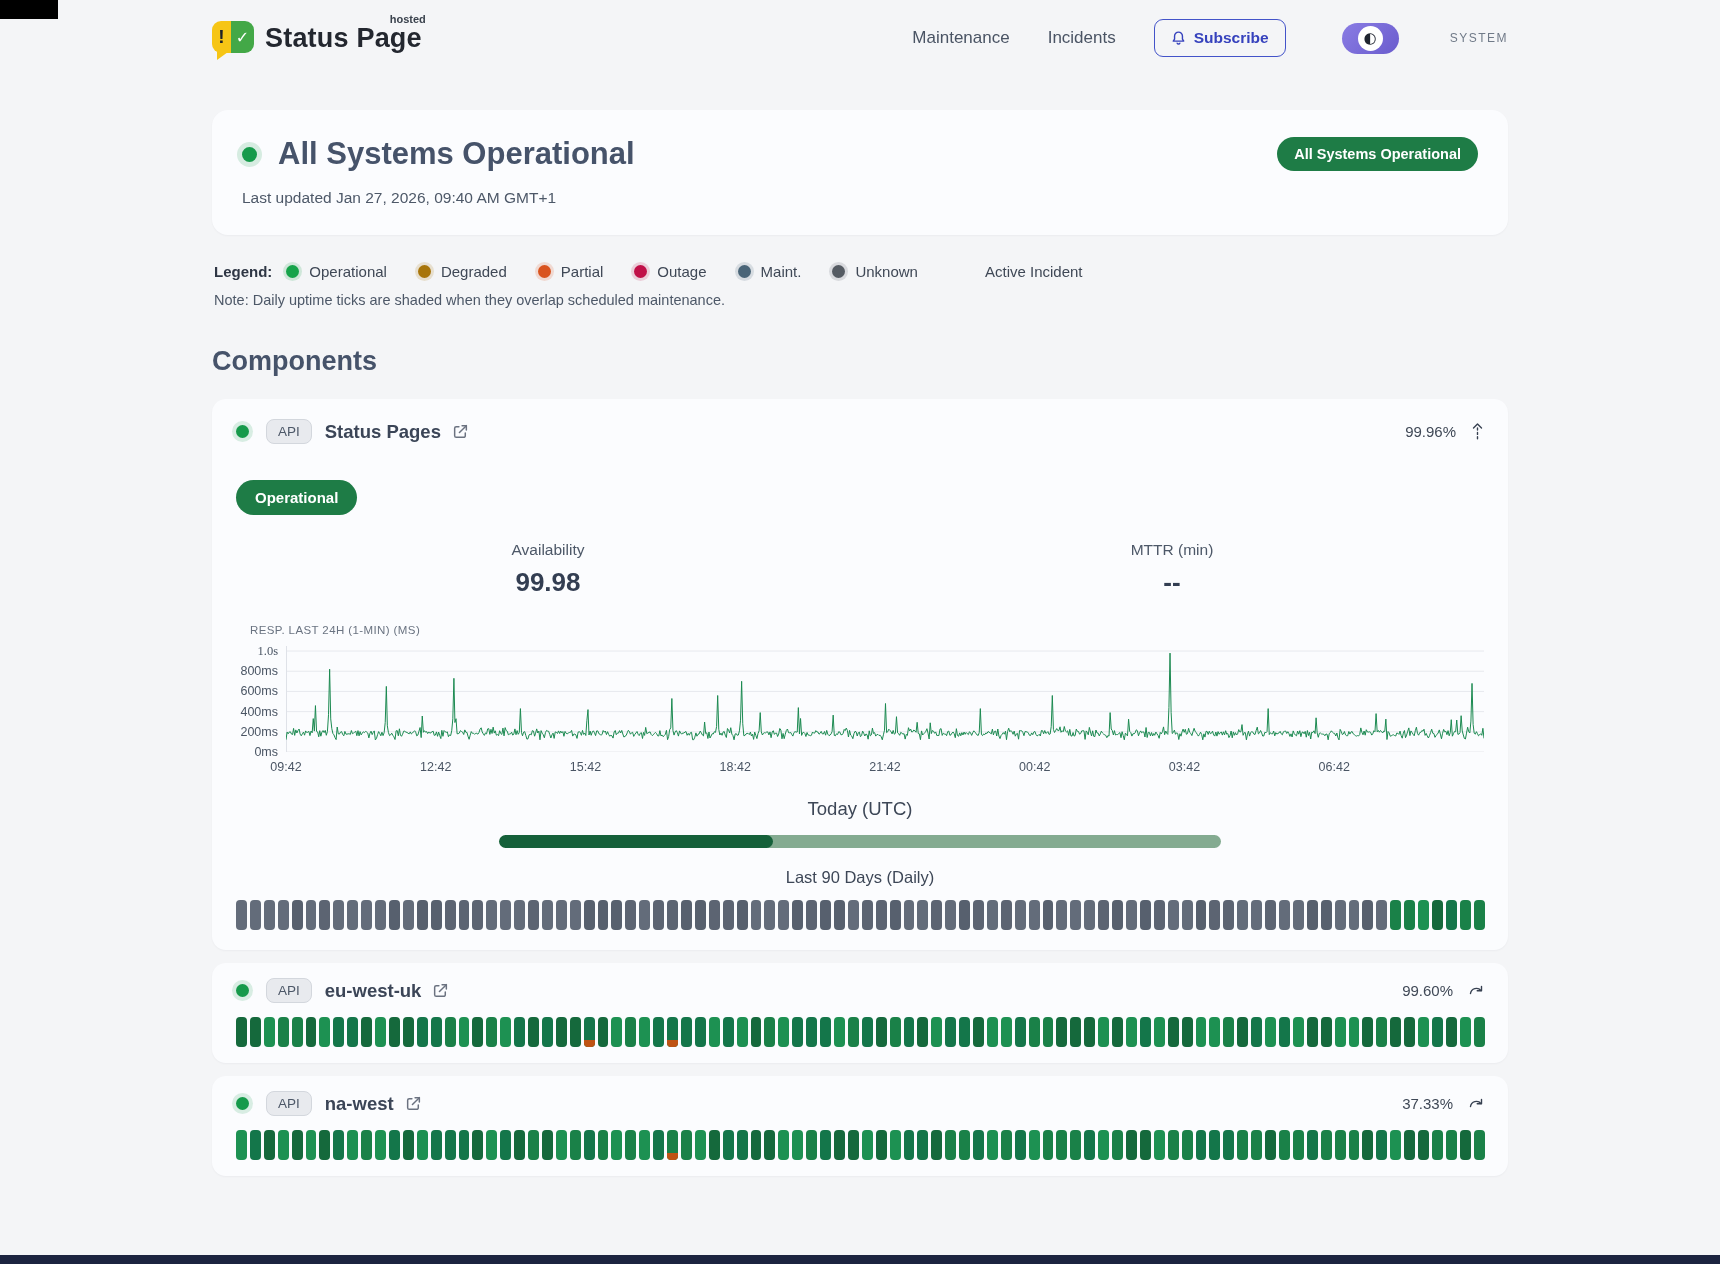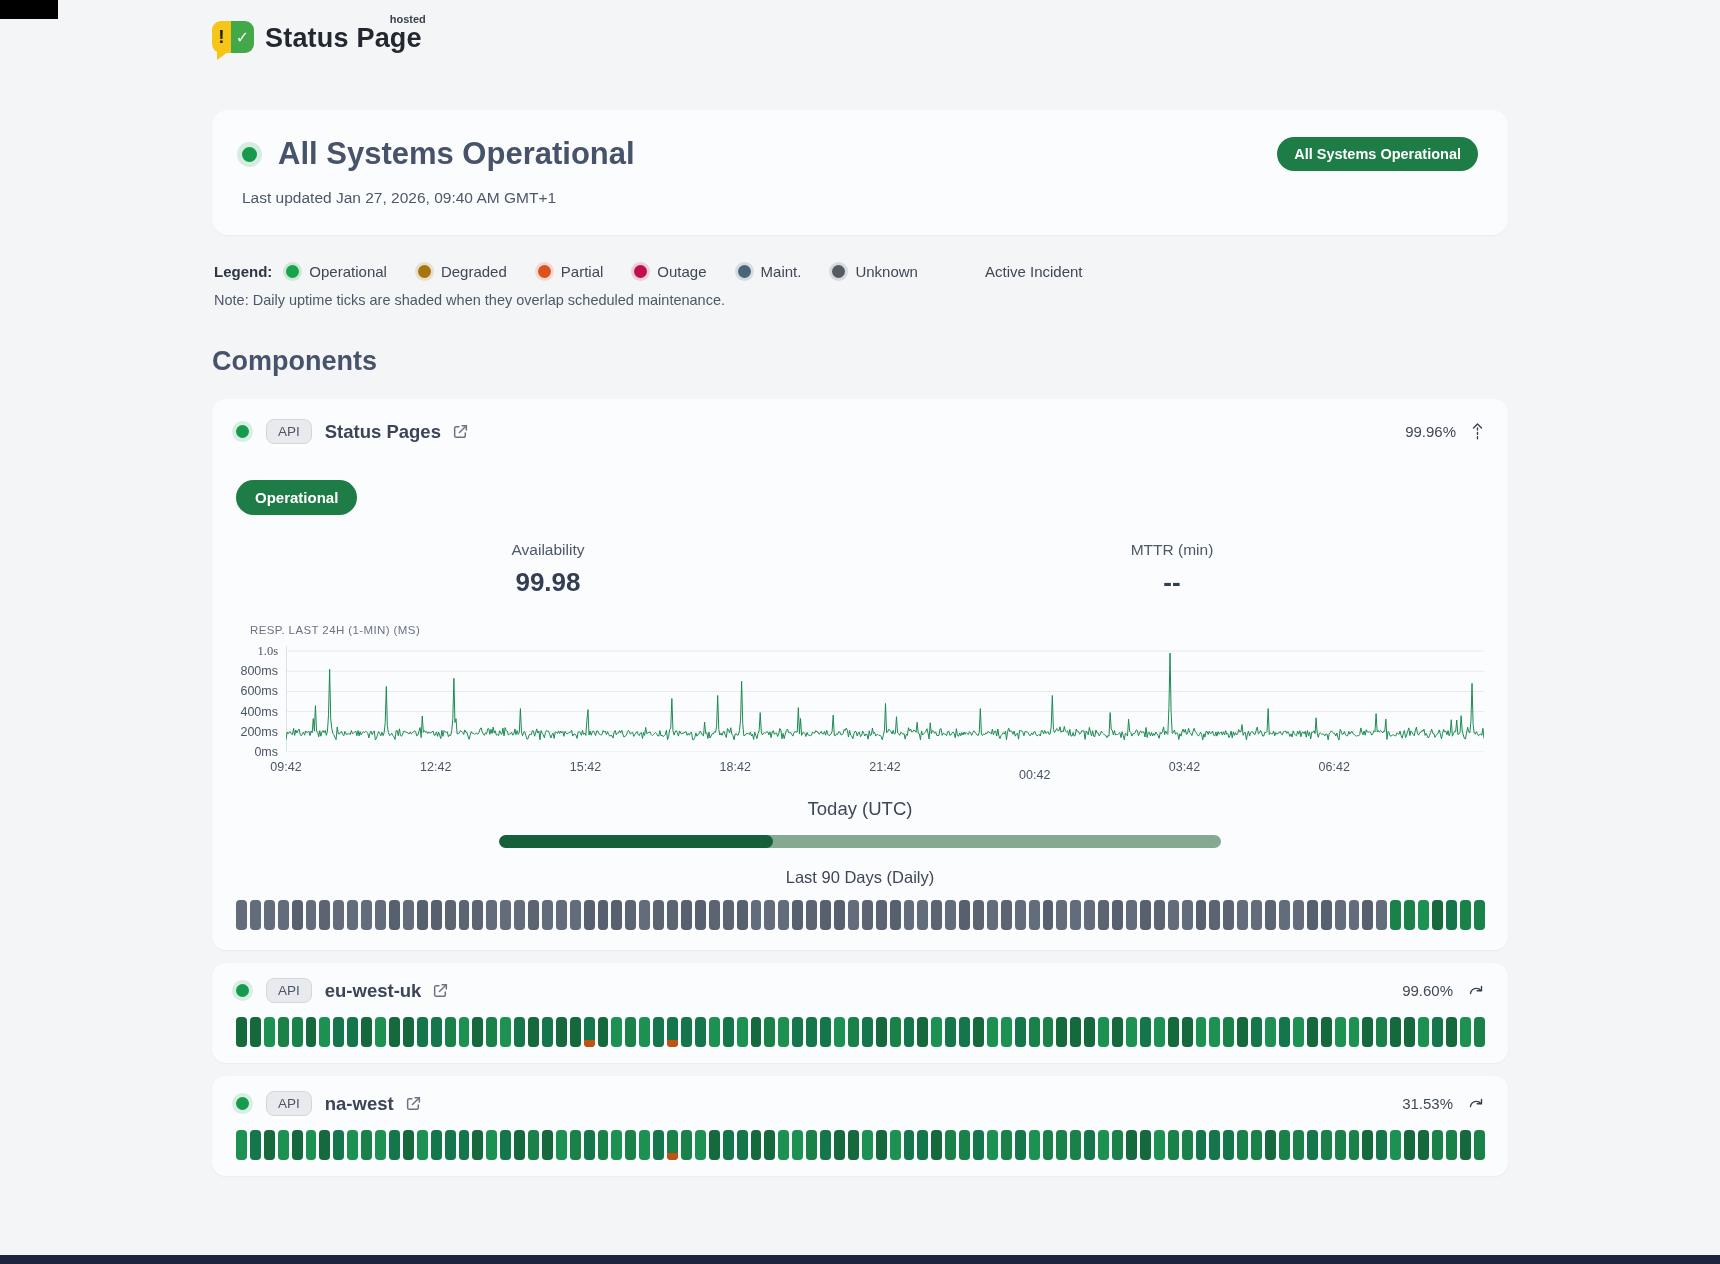--- a/index.html
+++ b/index.html
@@ -110,20 +110,35 @@
         <div class="bubble">
           <div class="y">!</div>
           <div class="g">✓</div>
         </div>
       </div>
       <div class="logo-text-wrap">
         <span class="logo-text">Status Page</span>
         <span class="hosted">hosted</span>
       </div>
     </div>
+    <nav>
+      <button class="nav-link">Maintenance</button>
+      <button class="nav-link">Incidents</button>
+      <button class="subscribe-btn">
+        <svg width="15" height="16" viewBox="0 0 16 17" fill="none" stroke="#3642bd" stroke-width="1.5" stroke-linecap="round" stroke-linejoin="round">
+          <path d="M8 2.2a4.2 4.2 0 0 0-4.2 4.2v3.2L2.4 11.8h11.2l-1.4-2.2V6.4A4.2 4.2 0 0 0 8 2.2z"></path>
+          <path d="M6.6 14a1.5 1.5 0 0 0 2.8 0"></path>
+        </svg>
+        <span>Subscribe</span>
+      </button>
+      <button class="theme-toggle">
+        <span class="knob">◐</span>
+      </button>
+      <span class="system-label">SYSTEM</span>
+    </nav>
   </header>
 
   <section class="hero-card">
     <div class="hero-top">
       <span class="status-dot-lg"></span>
       <h1 class="hero-title">All Systems Operational</h1>
       <span class="hero-badge" style="background: rgb(30, 124, 70);">All Systems Operational</span>
     </div>
     <div class="hero-updated">Last updated Jan 27, 2026, 09:40 AM GMT+1</div>
   </section>
@@ -220,21 +235,21 @@
               <polyline points="0.0,93.7 1.1,86.1 2.2,87.8 3.3,86.0 4.4,85.8 5.5,88.1 6.6,88.5 7.6,82.4 8.7,89.4 9.8,83.9 10.9,87.0 12.0,84.6 13.1,83.0 14.2,88.2 15.3,89.8 16.4,87.8 17.5,86.1 18.6,89.2 19.7,84.9 20.7,86.5 21.8,86.2 22.9,85.4 24.0,89.6 25.1,85.0 26.2,86.8 27.3,72.6 28.4,85.1 29.5,59.6 30.6,85.4 31.7,85.9 32.8,90.8 33.8,84.7 34.9,90.2 36.0,86.0 37.1,84.5 38.2,86.6 39.3,84.4 40.4,89.3 41.5,85.5 42.6,68.7 43.7,23.2 44.8,72.9 45.9,82.7 47.0,87.5 48.0,88.8 49.1,91.6 50.2,93.6 51.3,81.0 52.4,87.9 53.5,88.1 54.6,86.1 55.7,85.6 56.8,88.5 57.9,89.8 59.0,85.4 60.1,88.2 61.1,88.1 62.2,87.9 63.3,87.7 64.4,88.5 65.5,84.5 66.6,87.7 67.7,87.0 68.8,86.2 69.9,85.2 71.0,89.7 72.1,84.6 73.2,89.9 74.2,85.6 75.3,88.9 76.4,87.1 77.5,85.8 78.6,86.6 79.7,85.4 80.8,86.0 81.9,87.0 83.0,91.9 84.1,87.2 85.2,85.2 86.3,88.6 87.4,86.3 88.4,84.9 89.5,93.9 90.6,92.5 91.7,88.7 92.8,85.6 93.9,87.6 95.0,89.8 96.1,86.2 97.2,89.6 98.3,86.7 99.4,76.5 100.5,40.4 101.5,79.8 102.6,86.5 103.7,89.6 104.8,88.8 105.9,87.2 107.0,89.3 108.1,90.8 109.2,93.5 110.3,84.8 111.4,84.6 112.5,89.8 113.6,82.8 114.6,89.0 115.7,90.3 116.8,88.2 117.9,85.2 119.0,85.2 120.1,86.2 121.2,86.4 122.3,87.3 123.4,87.8 124.5,85.9 125.6,88.0 126.7,87.0 127.8,85.7 128.8,84.7 129.9,86.2 131.0,89.9 132.1,89.0 133.2,85.2 134.3,81.5 135.4,91.6 136.5,70.0 137.6,86.3 138.7,84.7 139.8,86.2 140.9,85.6 141.9,87.6 143.0,85.9 144.1,87.2 145.2,86.6 146.3,85.8 147.4,85.2 148.5,89.4 149.6,89.1 150.7,85.9 151.8,90.3 152.9,86.1 154.0,89.6 155.1,92.6 156.1,84.3 157.2,90.3 158.3,84.5 159.4,85.7 160.5,86.4 161.6,85.9 162.7,90.7 163.8,88.9 164.9,89.6 166.0,84.8 167.1,72.8 168.2,32.3 169.2,76.5 170.3,72.7 171.4,87.8 172.5,87.7 173.6,87.1 174.7,84.6 175.8,85.5 176.9,86.2 178.0,88.5 179.1,83.9 180.2,86.3 181.3,86.4 182.3,90.2 183.4,93.3 184.5,89.2 185.6,85.6 186.7,87.3 187.8,87.2 188.9,88.3 190.0,87.4 191.1,87.3 192.2,88.2 193.3,86.5 194.4,83.1 195.5,81.8 196.5,85.9 197.6,87.8 198.7,89.4 199.8,86.9 200.9,87.9 202.0,82.9 203.1,82.6 204.2,88.4 205.3,83.3 206.4,87.5 207.5,81.1 208.6,87.1 209.6,84.8 210.7,89.2 211.8,88.5 212.9,89.7 214.0,84.7 215.1,87.5 216.2,88.4 217.3,82.1 218.4,89.9 219.5,81.6 220.6,84.6 221.7,85.3 222.7,88.8 223.8,88.1 224.9,87.9 226.0,86.2 227.1,89.2 228.2,88.1 229.3,82.9 230.4,88.7 231.5,84.6 232.6,88.3 233.7,86.5 234.8,62.6 235.9,86.5 236.9,89.8 238.0,86.1 239.1,85.6 240.2,89.4 241.3,93.1 242.4,92.8 243.5,88.9 244.6,88.2 245.7,88.8 246.8,84.6 247.9,85.1 249.0,90.2 250.0,87.2 251.1,82.9 252.2,87.0 253.3,85.1 254.4,93.8 255.5,84.6 256.6,87.2 257.7,88.7 258.8,91.8 259.9,86.5 261.0,84.4 262.1,85.1 263.1,85.3 264.2,88.6 265.3,92.0 266.4,88.9 267.5,87.1 268.6,92.4 269.7,85.9 270.8,86.3 271.9,87.5 273.0,84.9 274.1,87.5 275.2,85.1 276.3,86.9 277.3,85.6 278.4,90.3 279.5,85.4 280.6,87.3 281.7,87.8 282.8,87.0 283.9,86.5 285.0,86.3 286.1,84.4 287.2,90.1 288.3,88.1 289.4,88.0 290.4,89.1 291.5,92.4 292.6,86.1 293.7,85.7 294.8,86.4 295.9,89.3 297.0,84.4 298.1,88.4 299.2,87.0 300.3,89.5 301.4,74.3 302.5,63.6 303.5,89.0 304.6,85.0 305.7,89.3 306.8,86.0 307.9,84.8 309.0,86.8 310.1,89.6 311.2,84.9 312.3,84.9 313.4,87.7 314.5,88.2 315.6,89.3 316.7,88.1 317.7,84.5 318.8,86.2 319.9,85.0 321.0,88.6 322.1,85.7 323.2,88.4 324.3,90.2 325.4,89.3 326.5,89.8 327.6,92.1 328.7,85.9 329.8,84.5 330.8,88.7 331.9,87.1 333.0,87.1 334.1,84.6 335.2,87.0 336.3,84.4 337.4,88.0 338.5,91.1 339.6,90.2 340.7,89.5 341.8,86.8 342.9,84.3 343.9,85.4 345.0,88.2 346.1,86.8 347.2,86.3 348.3,90.4 349.4,88.4 350.5,87.0 351.6,85.5 352.7,88.3 353.8,89.6 354.9,87.2 356.0,86.7 357.1,92.5 358.1,86.4 359.2,89.4 360.3,81.4 361.4,87.7 362.5,87.0 363.6,86.4 364.7,85.9 365.8,88.5 366.9,89.6 368.0,88.7 369.1,87.3 370.2,86.5 371.2,87.6 372.3,89.8 373.4,90.0 374.5,84.6 375.6,89.9 376.7,89.1 377.8,90.7 378.9,89.6 380.0,88.3 381.1,84.3 382.2,93.7 383.3,90.4 384.3,83.7 385.4,81.9 386.5,52.5 387.6,84.6 388.7,89.1 389.8,85.9 390.9,84.6 392.0,86.6 393.1,90.1 394.2,84.9 395.3,87.0 396.4,88.2 397.5,86.8 398.5,87.2 399.6,86.0 400.7,85.6 401.8,89.3 402.9,87.4 404.0,89.2 405.1,86.7 406.2,86.3 407.3,93.7 408.4,93.7 409.5,91.2 410.6,86.9 411.6,90.2 412.7,88.3 413.8,87.9 414.9,85.1 416.0,86.8 417.1,89.0 418.2,89.9 419.3,76.0 420.4,87.6 421.5,86.8 422.6,92.5 423.7,86.0 424.7,92.0 425.8,90.0 426.9,87.7 428.0,88.0 429.1,85.7 430.2,86.4 431.3,80.6 432.4,49.5 433.5,83.4 434.6,89.0 435.7,87.1 436.8,89.3 437.9,86.0 438.9,85.4 440.0,89.2 441.1,91.5 442.2,82.5 443.3,84.1 444.4,87.0 445.5,81.7 446.6,88.1 447.7,89.6 448.8,93.8 449.9,88.0 451.0,87.6 452.0,89.3 453.1,89.0 454.2,84.8 455.3,74.2 456.4,35.3 457.5,77.7 458.6,89.7 459.7,89.5 460.8,87.9 461.9,87.4 463.0,87.5 464.1,88.6 465.2,86.1 466.2,90.0 467.3,88.2 468.4,93.4 469.5,86.1 470.6,89.4 471.7,92.6 472.8,87.6 473.9,84.8 475.0,66.6 476.1,85.9 477.2,89.0 478.3,87.2 479.3,86.7 480.4,86.9 481.5,86.0 482.6,85.9 483.7,88.9 484.8,85.9 485.9,91.7 487.0,86.0 488.1,84.7 489.2,88.4 490.3,87.1 491.4,87.1 492.4,90.5 493.5,88.1 494.6,82.5 495.7,84.0 496.8,92.8 497.9,87.4 499.0,92.7 500.1,88.2 501.2,84.4 502.3,83.0 503.4,86.7 504.5,86.8 505.6,86.5 506.6,88.5 507.7,90.1 508.8,86.6 509.9,85.6 511.0,86.1 512.1,86.0 513.2,61.6 514.3,87.9 515.4,72.5 516.5,89.4 517.6,86.6 518.7,86.3 519.7,87.4 520.8,90.5 521.9,86.5 523.0,89.0 524.1,89.2 525.2,89.7 526.3,89.3 527.4,86.0 528.5,87.1 529.6,87.1 530.7,84.6 531.8,85.9 532.8,86.0 533.9,88.2 535.0,87.3 536.1,85.4 537.2,87.9 538.3,88.0 539.4,85.5 540.5,89.2 541.6,84.4 542.7,88.2 543.8,89.5 544.9,89.2 546.0,87.9 547.0,85.6 548.1,69.1 549.2,89.4 550.3,89.8 551.4,87.8 552.5,88.5 553.6,85.7 554.7,86.0 555.8,88.7 556.9,88.7 558.0,87.7 559.1,83.4 560.1,84.6 561.2,82.1 562.3,84.4 563.4,91.0 564.5,84.4 565.6,89.1 566.7,90.1 567.8,92.7 568.9,87.7 570.0,85.3 571.1,85.9 572.2,90.0 573.2,86.9 574.3,86.1 575.4,90.7 576.5,89.6 577.6,85.1 578.7,87.3 579.8,90.0 580.9,88.0 582.0,88.6 583.1,93.2 584.2,84.8 585.3,89.9 586.4,88.8 587.4,82.1 588.5,87.5 589.6,86.6 590.7,90.1 591.8,88.6 592.9,88.4 594.0,89.5 595.1,89.2 596.2,90.8 597.3,93.8 598.4,88.8 599.5,84.2 600.5,57.5 601.6,86.6 602.7,85.8 603.8,83.2 604.9,84.5 606.0,85.5 607.1,87.9 608.2,84.4 609.3,88.2 610.4,87.4 611.5,70.7 612.6,86.8 613.6,87.6 614.7,89.3 615.8,86.3 616.9,87.2 618.0,88.1 619.1,87.7 620.2,93.1 621.3,88.4 622.4,89.4 623.5,81.7 624.6,84.9 625.7,83.1 626.8,86.0 627.8,85.7 628.9,84.0 630.0,84.9 631.1,86.3 632.2,76.3 633.3,87.5 634.4,87.8 635.5,93.7 636.6,84.9 637.7,89.0 638.8,87.8 639.9,86.7 640.9,85.3 642.0,82.7 643.1,87.1 644.2,93.0 645.3,76.8 646.4,87.6 647.5,84.5 648.6,85.2 649.7,87.3 650.8,85.9 651.9,89.5 653.0,89.4 654.0,89.5 655.1,83.1 656.2,82.7 657.3,89.4 658.4,87.2 659.5,88.0 660.6,88.0 661.7,89.7 662.8,85.6 663.9,85.1 665.0,89.3 666.1,88.8 667.2,86.9 668.2,86.0 669.3,87.7 670.4,91.7 671.5,82.7 672.6,89.5 673.7,90.3 674.8,86.9 675.9,89.8 677.0,86.6 678.1,89.0 679.2,86.0 680.3,88.3 681.3,86.5 682.4,87.6 683.5,88.6 684.6,85.7 685.7,86.9 686.8,89.4 687.9,86.7 689.0,84.8 690.1,86.4 691.2,87.3 692.3,89.1 693.4,89.4 694.4,86.5 695.5,62.6 696.6,88.6 697.7,89.6 698.8,87.9 699.9,88.7 701.0,86.9 702.1,87.5 703.2,85.6 704.3,86.0 705.4,87.1 706.5,87.9 707.6,83.1 708.6,88.9 709.7,85.4 710.8,85.0 711.9,90.0 713.0,83.0 714.1,90.0 715.2,92.6 716.3,89.4 717.4,88.2 718.5,86.6 719.6,88.2 720.7,85.2 721.7,93.7 722.8,85.4 723.9,82.2 725.0,85.8 726.1,84.5 727.2,85.8 728.3,88.3 729.4,85.1 730.5,90.2 731.6,87.9 732.7,87.4 733.8,93.2 734.8,84.5 735.9,84.7 737.0,84.8 738.1,86.5 739.2,89.7 740.3,85.5 741.4,85.8 742.5,85.8 743.6,87.1 744.7,89.3 745.8,89.5 746.9,86.9 748.0,88.7 749.0,86.1 750.1,85.4 751.2,88.4 752.3,89.9 753.4,89.4 754.5,88.3 755.6,90.0 756.7,84.5 757.8,84.7 758.9,87.8 760.0,84.5 761.1,87.4 762.1,86.8 763.2,85.6 764.3,88.4 765.4,88.0 766.5,80.6 767.6,49.5 768.7,83.4 769.8,86.5 770.9,84.6 772.0,82.6 773.1,84.5 774.2,84.6 775.3,80.8 776.3,86.3 777.4,84.7 778.5,85.8 779.6,80.5 780.7,85.0 781.8,85.9 782.9,84.8 784.0,89.4 785.1,83.4 786.2,89.8 787.3,90.1 788.4,86.5 789.4,90.1 790.5,89.5 791.6,83.1 792.7,85.3 793.8,85.5 794.9,88.2 796.0,87.5 797.1,84.8 798.2,84.8 799.3,84.8 800.4,93.4 801.5,84.9 802.5,86.2 803.6,88.8 804.7,81.4 805.8,86.0 806.9,90.0 808.0,84.8 809.1,90.3 810.2,90.6 811.3,84.0 812.4,87.0 813.5,87.1 814.6,89.9 815.7,87.9 816.7,85.2 817.8,86.8 818.9,87.9 820.0,89.0 821.1,89.3 822.2,91.7 823.3,89.5 824.4,90.1 825.5,66.6 826.6,83.0 827.7,84.7 828.8,89.0 829.8,84.6 830.9,89.0 832.0,88.5 833.1,88.5 834.2,87.5 835.3,86.6 836.4,91.7 837.5,85.7 838.6,89.5 839.7,93.8 840.8,87.1 841.9,88.6 842.9,89.9 844.0,73.2 845.1,85.4 846.2,86.6 847.3,90.1 848.4,87.7 849.5,87.8 850.6,86.8 851.7,83.8 852.8,84.7 853.9,89.8 855.0,86.7 856.1,84.9 857.1,86.8 858.2,85.9 859.3,86.0 860.4,91.0 861.5,81.5 862.6,91.5 863.7,86.4 864.8,86.4 865.9,89.9 867.0,86.5 868.1,90.0 869.2,87.5 870.2,89.3 871.3,86.0 872.4,87.8 873.5,89.4 874.6,92.3 875.7,86.4 876.8,87.9 877.9,85.7 879.0,80.9 880.1,88.7 881.2,85.0 882.3,87.4 883.3,88.4 884.4,61.5 885.5,7.1 886.6,66.4 887.7,87.5 888.8,86.5 889.9,84.1 891.0,88.3 892.1,86.8 893.2,87.5 894.3,93.5 895.4,87.7 896.5,90.2 897.5,86.0 898.6,83.1 899.7,86.3 900.8,83.3 901.9,88.3 903.0,87.7 904.1,82.3 905.2,86.4 906.3,87.4 907.4,89.6 908.5,85.7 909.6,82.3 910.6,85.2 911.7,86.6 912.8,88.3 913.9,90.1 915.0,88.4 916.1,86.2 917.2,88.5 918.3,93.8 919.4,87.8 920.5,91.1 921.6,85.3 922.7,85.5 923.7,88.5 924.8,85.2 925.9,87.7 927.0,87.2 928.1,85.2 929.2,88.9 930.3,90.1 931.4,86.0 932.5,90.1 933.6,85.6 934.7,88.3 935.8,86.6 936.9,86.0 937.9,89.1 939.0,85.8 940.1,88.9 941.2,84.7 942.3,88.2 943.4,87.5 944.5,91.6 945.6,89.7 946.7,85.0 947.8,91.8 948.9,85.9 950.0,89.3 951.0,86.6 952.1,89.0 953.2,87.9 954.3,83.6 955.4,85.9 956.5,85.8 957.6,78.6 958.7,89.3 959.8,86.7 960.9,86.6 962.0,93.8 963.1,88.1 964.1,85.2 965.2,90.1 966.3,86.5 967.4,85.7 968.5,86.1 969.6,88.2 970.7,88.4 971.8,84.4 972.9,81.1 974.0,87.9 975.1,87.0 976.2,84.5 977.3,86.8 978.3,90.0 979.4,90.0 980.5,86.2 981.6,86.8 982.7,85.5 983.8,62.6 984.9,88.6 986.0,86.8 987.1,87.7 988.2,87.9 989.3,85.0 990.4,89.9 991.4,86.6 992.5,88.1 993.6,87.4 994.7,86.9 995.8,85.4 996.9,87.8 998.0,88.8 999.1,85.8 1000.2,85.3 1001.3,85.0 1002.4,87.5 1003.5,85.7 1004.5,87.3 1005.6,90.4 1006.7,87.8 1007.8,91.0 1008.9,84.9 1010.0,87.7 1011.1,89.1 1012.2,89.8 1013.3,85.1 1014.4,88.2 1015.5,84.7 1016.6,90.7 1017.7,86.3 1018.7,86.0 1019.8,87.8 1020.9,85.4 1022.0,91.2 1023.1,84.5 1024.2,89.5 1025.3,86.3 1026.4,93.0 1027.5,86.1 1028.6,86.6 1029.7,84.8 1030.8,87.6 1031.8,71.8 1032.9,86.9 1034.0,91.3 1035.1,87.3 1036.2,87.0 1037.3,88.0 1038.4,88.1 1039.5,88.2 1040.6,89.8 1041.7,88.0 1042.8,88.2 1043.9,93.8 1044.9,87.8 1046.0,86.6 1047.1,84.8 1048.2,86.2 1049.3,87.2 1050.4,87.4 1051.5,90.0 1052.6,87.0 1053.7,91.8 1054.8,93.9 1055.9,83.4 1057.0,85.4 1058.1,88.6 1059.1,88.0 1060.2,85.5 1061.3,88.9 1062.4,89.7 1063.5,89.7 1064.6,85.5 1065.7,88.1 1066.8,86.0 1067.9,85.5 1069.0,87.8 1070.1,88.6 1071.2,89.6 1072.2,90.1 1073.3,89.6 1074.4,89.9 1075.5,88.6 1076.6,81.9 1077.7,86.3 1078.8,88.8 1079.9,85.0 1081.0,89.2 1082.1,83.7 1083.2,86.0 1084.3,86.1 1085.4,85.8 1086.4,86.3 1087.5,89.1 1088.6,87.8 1089.7,84.7 1090.8,85.8 1091.9,67.6 1093.0,85.8 1094.1,84.4 1095.2,86.2 1096.3,84.5 1097.4,85.5 1098.5,87.0 1099.5,85.1 1100.6,85.4 1101.7,73.1 1102.8,93.5 1103.9,85.5 1105.0,86.9 1106.1,90.2 1107.2,90.0 1108.3,88.9 1109.4,88.8 1110.5,89.6 1111.6,90.0 1112.6,87.1 1113.7,87.3 1114.8,88.4 1115.9,85.1 1117.0,89.6 1118.1,92.2 1119.2,87.1 1120.3,84.5 1121.4,91.7 1122.5,89.1 1123.6,85.2 1124.7,81.9 1125.8,89.6 1126.8,84.9 1127.9,86.5 1129.0,88.3 1130.1,89.8 1131.2,84.7 1132.3,81.2 1133.4,87.6 1134.5,89.2 1135.6,86.6 1136.7,86.4 1137.8,84.5 1138.9,85.2 1139.9,83.2 1141.0,89.4 1142.1,87.4 1143.2,90.1 1144.3,92.0 1145.4,89.6 1146.5,86.5 1147.6,83.2 1148.7,87.3 1149.8,87.5 1150.9,91.3 1152.0,89.6 1153.0,88.3 1154.1,87.0 1155.2,83.9 1156.3,88.1 1157.4,92.8 1158.5,87.3 1159.6,83.4 1160.7,85.8 1161.8,85.3 1162.9,88.7 1164.0,84.6 1165.1,89.8 1166.2,86.6 1167.2,73.7 1168.3,90.2 1169.4,87.7 1170.5,85.4 1171.6,85.7 1172.7,74.0 1173.8,88.3 1174.9,88.1 1176.0,86.5 1177.1,69.7 1178.2,85.0 1179.3,89.0 1180.3,92.4 1181.4,93.0 1182.5,87.1 1183.6,81.2 1184.7,85.7 1185.8,87.0 1186.9,75.1 1188.0,37.4 1189.1,78.5 1190.2,87.2 1191.3,88.2 1192.4,85.7 1193.4,87.5 1194.5,89.8 1195.6,88.8 1196.7,87.7 1197.8,89.3 1198.9,82.3 1200.0,92.4" fill="none" stroke="#1b8a50" stroke-width="1"></polyline>
             </svg>
           </div>
       </div>
       <div class="x-axis" id="x-axis">
           <div class="x-label" style="left: 0%;">09:42</div>
           <div class="x-label" style="left: 12.5%;">12:42</div>
           <div class="x-label" style="left: 25%;">15:42</div>
           <div class="x-label" style="left: 37.5%;">18:42</div>
           <div class="x-label" style="left: 50%;">21:42</div>
-          <div class="x-label" style="left: 62.5%; margin-top: 8px;">00:42</div>
+          <div class="x-label" style="left: 62.5%;">00:42</div>
           <div class="x-label" style="left: 75%;">03:42</div>
           <div class="x-label" style="left: 87.5%;">06:42</div>
         </div>
     </div>
 
     <div class="today-label">Today (UTC)</div>
     <div class="progress">
       <div class="progress-fill" id="today-fill" style="width: 38%;"></div>
     </div>
 
@@ -459,21 +474,21 @@
       <span class="api-badge">API</span>
       <span class="comp-name">na-west</span>
       <button class="ext-link">
         <svg width="17" height="17" viewBox="0 0 16 16" fill="none" stroke="#6b7280" stroke-width="1.4" stroke-linecap="round" stroke-linejoin="round">
           <path d="M6.5 3.5H4A1.5 1.5 0 0 0 2.5 5v7A1.5 1.5 0 0 0 4 13.5h7A1.5 1.5 0 0 0 12.5 12V9.5"></path>
           <path d="M9.5 2.5h4v4"></path>
             <path d="M13.5 2.5 7 9"></path>
         </svg>
       </button>
       <span class="comp-right">
-        <span class="uptime-pct">31.53%</span>
+        <span class="uptime-pct">37.33%</span>
         <button class="toggle-row-btn">
           <svg width="16" height="13" viewBox="0 0 16 13" fill="none" stroke="#374151" stroke-width="1.4" stroke-linecap="round" stroke-linejoin="round">
             <path d="M2.5 9.5a6 6 0 0 1 10.5-3"></path>
               <path d="M13.5 2.5v4.3h-4.3"></path>
           </svg>
         </button>
       </span>
     </div>
     <div class="ticks collapsed-ticks">
         <div class="tick" style="background: rgb(29, 145, 82);"></div>

